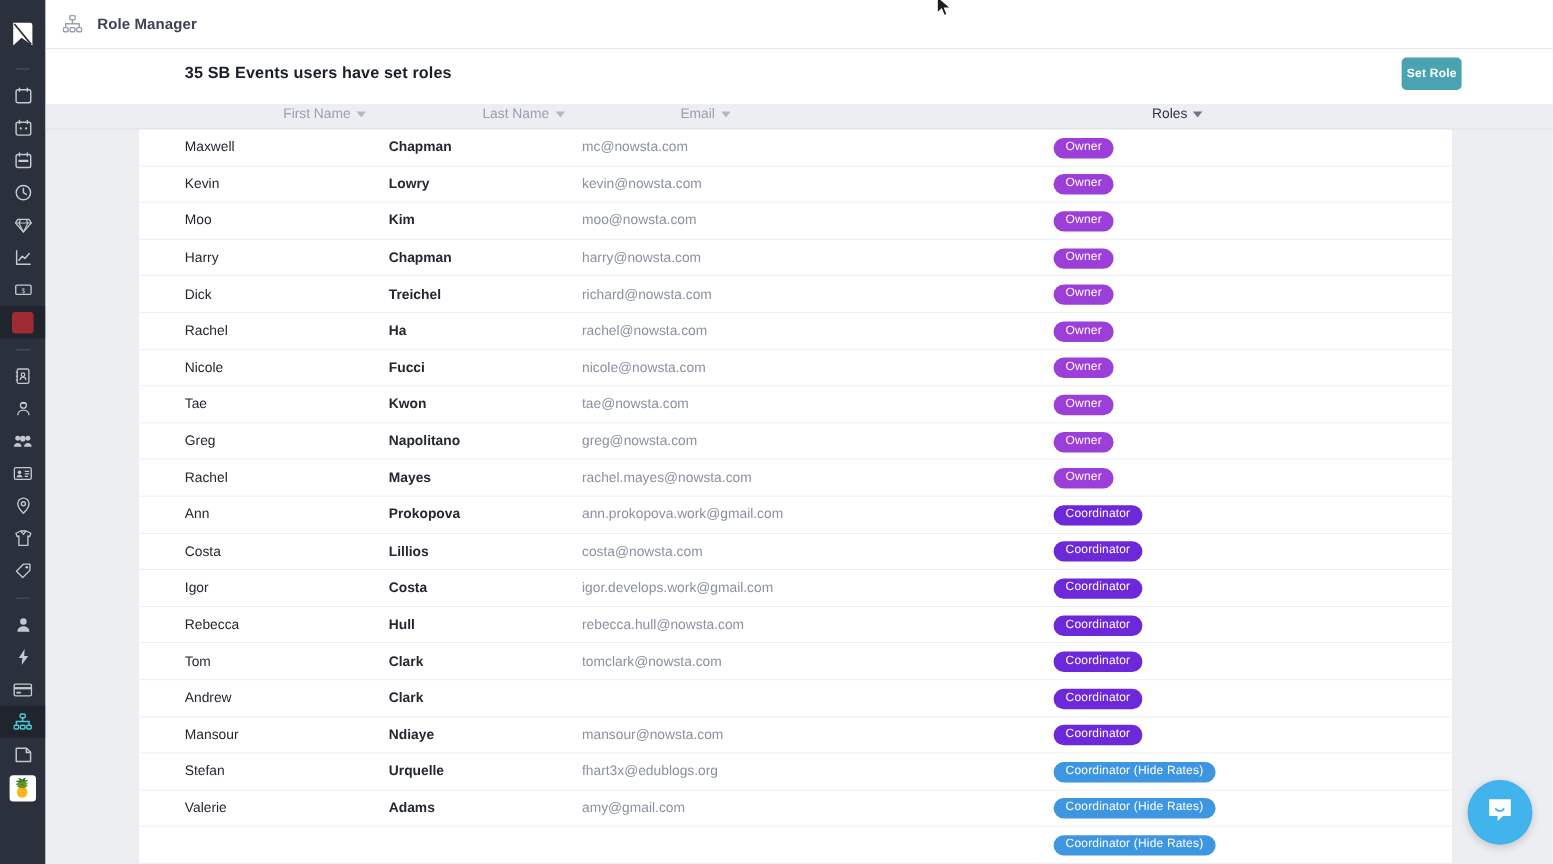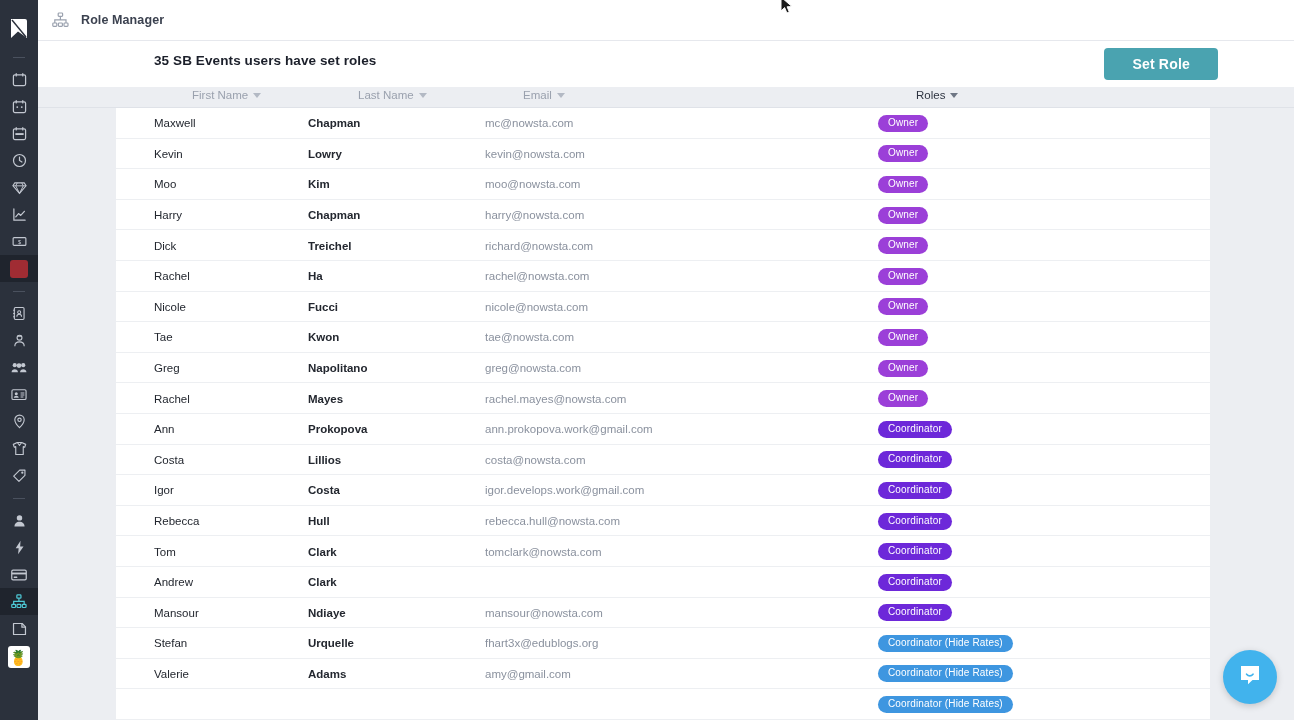--- a/index.html
+++ b/index.html
@@ -75,39 +75,40 @@
   .titlebar .heading {
     position: absolute; left: 116px; top: 12px;
     font-size: 13.5px; font-weight: bold; color: #1b1f2a;
     letter-spacing: .1px;
   }
   .set-role-btn {
     position: absolute; right: 76px; top: 7px;
     background: #4aa3b0; color: #ffffff;
     border: none; border-radius: 4px;
     font-family: "Liberation Sans", sans-serif;
-    font-size: 14px; font-weight: bold;
-    padding: 8px 28px; cursor: pointer;
+    font-size: 10px; font-weight: bold;
+    padding: 8px 4px; cursor: pointer;
     letter-spacing: .2px;
   }
 
   .table-wrap {
     flex: 1 1 auto; background: #eceef2;
     position: relative; overflow: hidden;
   }
   .thead {
     height: 21px; background: #eceef2;
     position: relative;
     border-bottom: 1px solid #dfe2e8;
   }
   .th {
     position: absolute; top: 2px;
     font-size: 11.5px; color: #9aa1ae;
     display: flex; align-items: center; gap: 5px;
     cursor: pointer;
+    margin-left: 44px;
   }
   .th.active { color: #2f3542; font-weight: normal; }
   .caret {
     width: 0; height: 0;
     border-left: 4px solid transparent;
     border-right: 4px solid transparent;
     border-top: 5px solid #b3b9c4;
     display: inline-block;
   }
   .th.active .caret { border-top-color: #6e7684; }
@@ -122,21 +123,21 @@
     border-bottom: 1px solid #edeff2;
     background: #ffffff;
   }
   .cell {
     position: absolute; top: 0; height: 30.6px;
     display: flex; align-items: center;
     font-size: 11.5px;
     white-space: nowrap;
   }
   .c-first { left: 38px; color: #23272f; }
-  .c-last  { left: 192px; color: #23272f; font-weight: bold; }
+  .c-last  { left: 208px; color: #23272f; font-weight: bold; }
   .c-email { left: 369px; color: #8a919e; }
   .c-roles { left: 762px; }
 
   .badge {
     display: inline-block;
     border-radius: 11px;
     color: #ffffff;
     font-size: 10px;
     padding: 3px 10px 4px 10px;
     line-height: 1;

